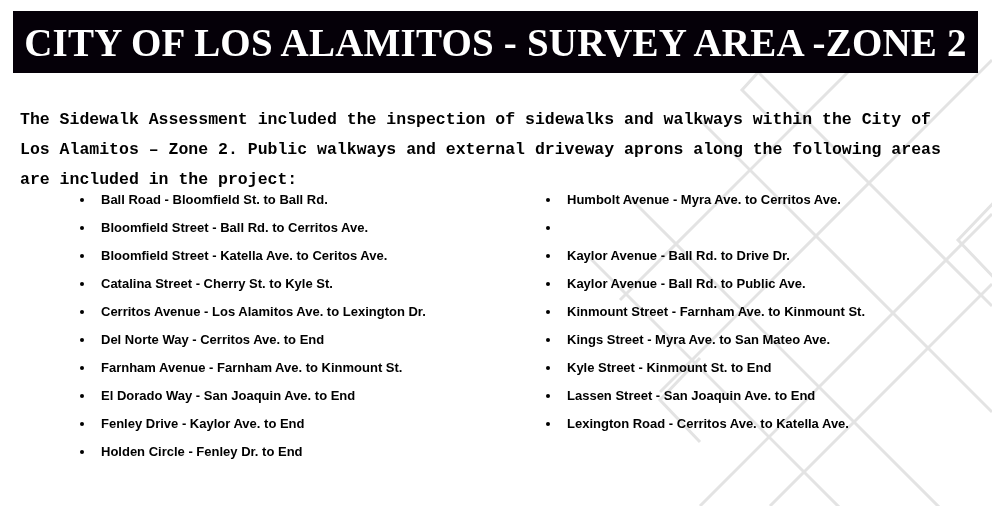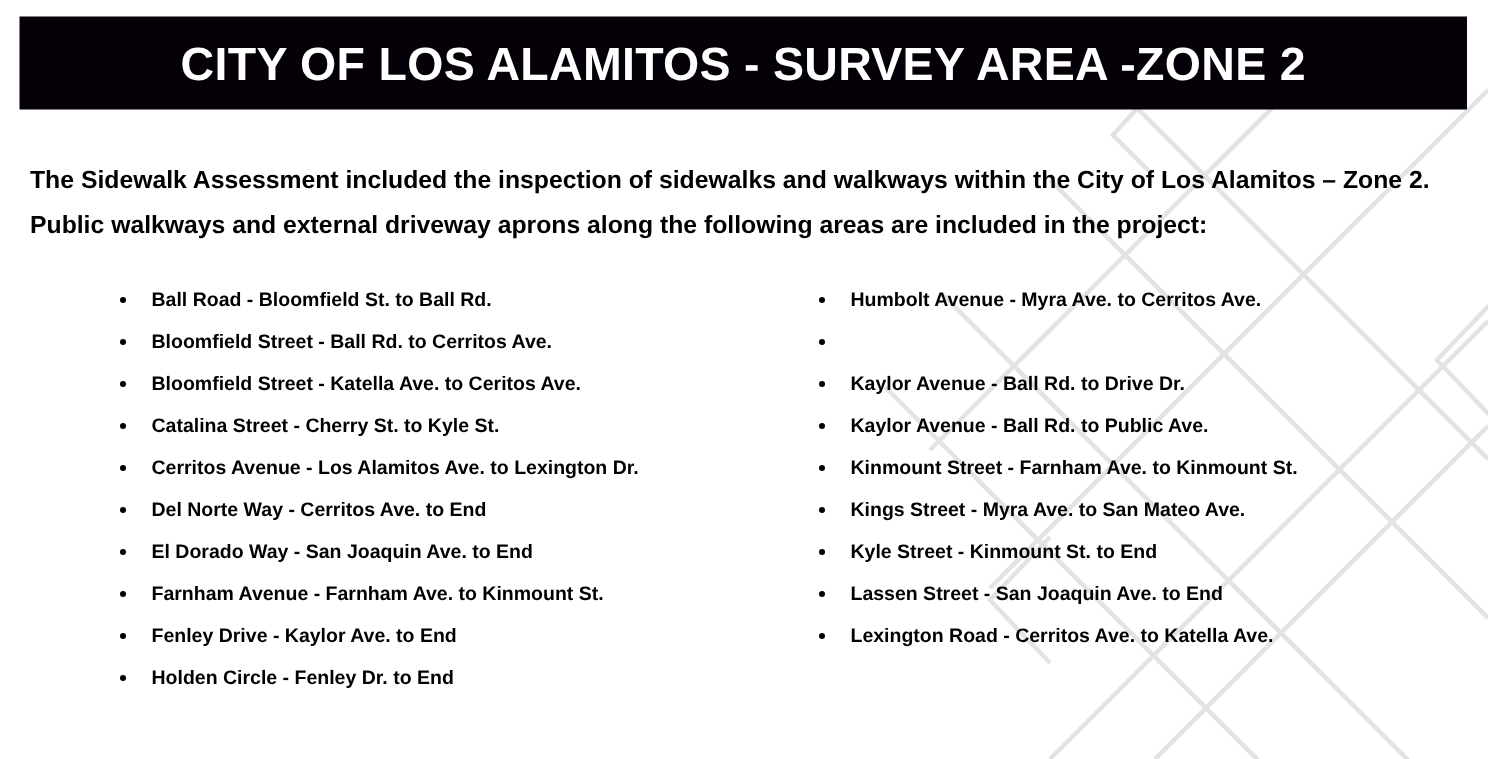--- a/index.html
+++ b/index.html
@@ -42,37 +42,37 @@
     width: 965px;
     height: 62px;
     background: #050008;
     z-index: 2;
     display: flex;
     align-items: center;
     justify-content: center;
   }
   #title-banner .title-text {
     color: #ffffff;
-    font-family: Liberation Sans, sans-serif;
+    font-family: Liberation Serif, serif;
     font-weight: bold;
-    font-size: 31px;
+    font-size: 39px;
     letter-spacing: 0.2px;
     white-space: nowrap;
     line-height: 1;
   }
 
   
   #intro-paragraph {
     position: absolute;
     left: 20px;
     top: 88px;
     width: 944px;
     z-index: 2;
     color: #000000;
-    font-family: Liberation Sans, sans-serif;
+    font-family: Liberation Mono, monospace;
     font-weight: bold;
     font-size: 16.5px;
     line-height: 30px;
     text-align: left;
   }
 
   
   #columns {
     position: absolute;
     left: 0;
@@ -147,22 +147,22 @@
   <div id="columns">
 
     <div class="column left">
       <ul class="street-list">
         <li><span class="bullet-dot"></span><span>Ball Road - Bloomfield St. to Ball Rd.</span></li>
         <li><span class="bullet-dot"></span><span>Bloomfield Street - Ball Rd. to Cerritos Ave.</span></li>
         <li><span class="bullet-dot"></span><span>Bloomfield Street - Katella Ave. to Ceritos Ave.</span></li>
         <li><span class="bullet-dot"></span><span>Catalina Street - Cherry St. to Kyle St.</span></li>
         <li><span class="bullet-dot"></span><span>Cerritos Avenue - Los Alamitos Ave. to Lexington Dr.</span></li>
         <li><span class="bullet-dot"></span><span>Del Norte Way - Cerritos Ave. to End</span></li>
+        <li><span class="bullet-dot"></span><span>Farnham Avenue - Farnham Ave. to Kinmount St.</span></li>
         <li><span class="bullet-dot"></span><span>El Dorado Way - San Joaquin Ave. to End</span></li>
-        <li><span class="bullet-dot"></span><span>Farnham Avenue - Farnham Ave. to Kinmount St.</span></li>
         <li><span class="bullet-dot"></span><span>Fenley Drive - Kaylor Ave. to End</span></li>
         <li><span class="bullet-dot"></span><span>Holden Circle - Fenley Dr. to End</span></li>
       </ul>
     </div>
 
     <div class="column right">
       <ul class="street-list">
         <li><span class="bullet-dot"></span><span>Humbolt Avenue - Myra Ave. to Cerritos Ave.</span></li>
         <li><span class="bullet-dot"></span></li>
         <li><span class="bullet-dot"></span><span>Kaylor Avenue - Ball Rd. to Drive Dr.</span></li>

